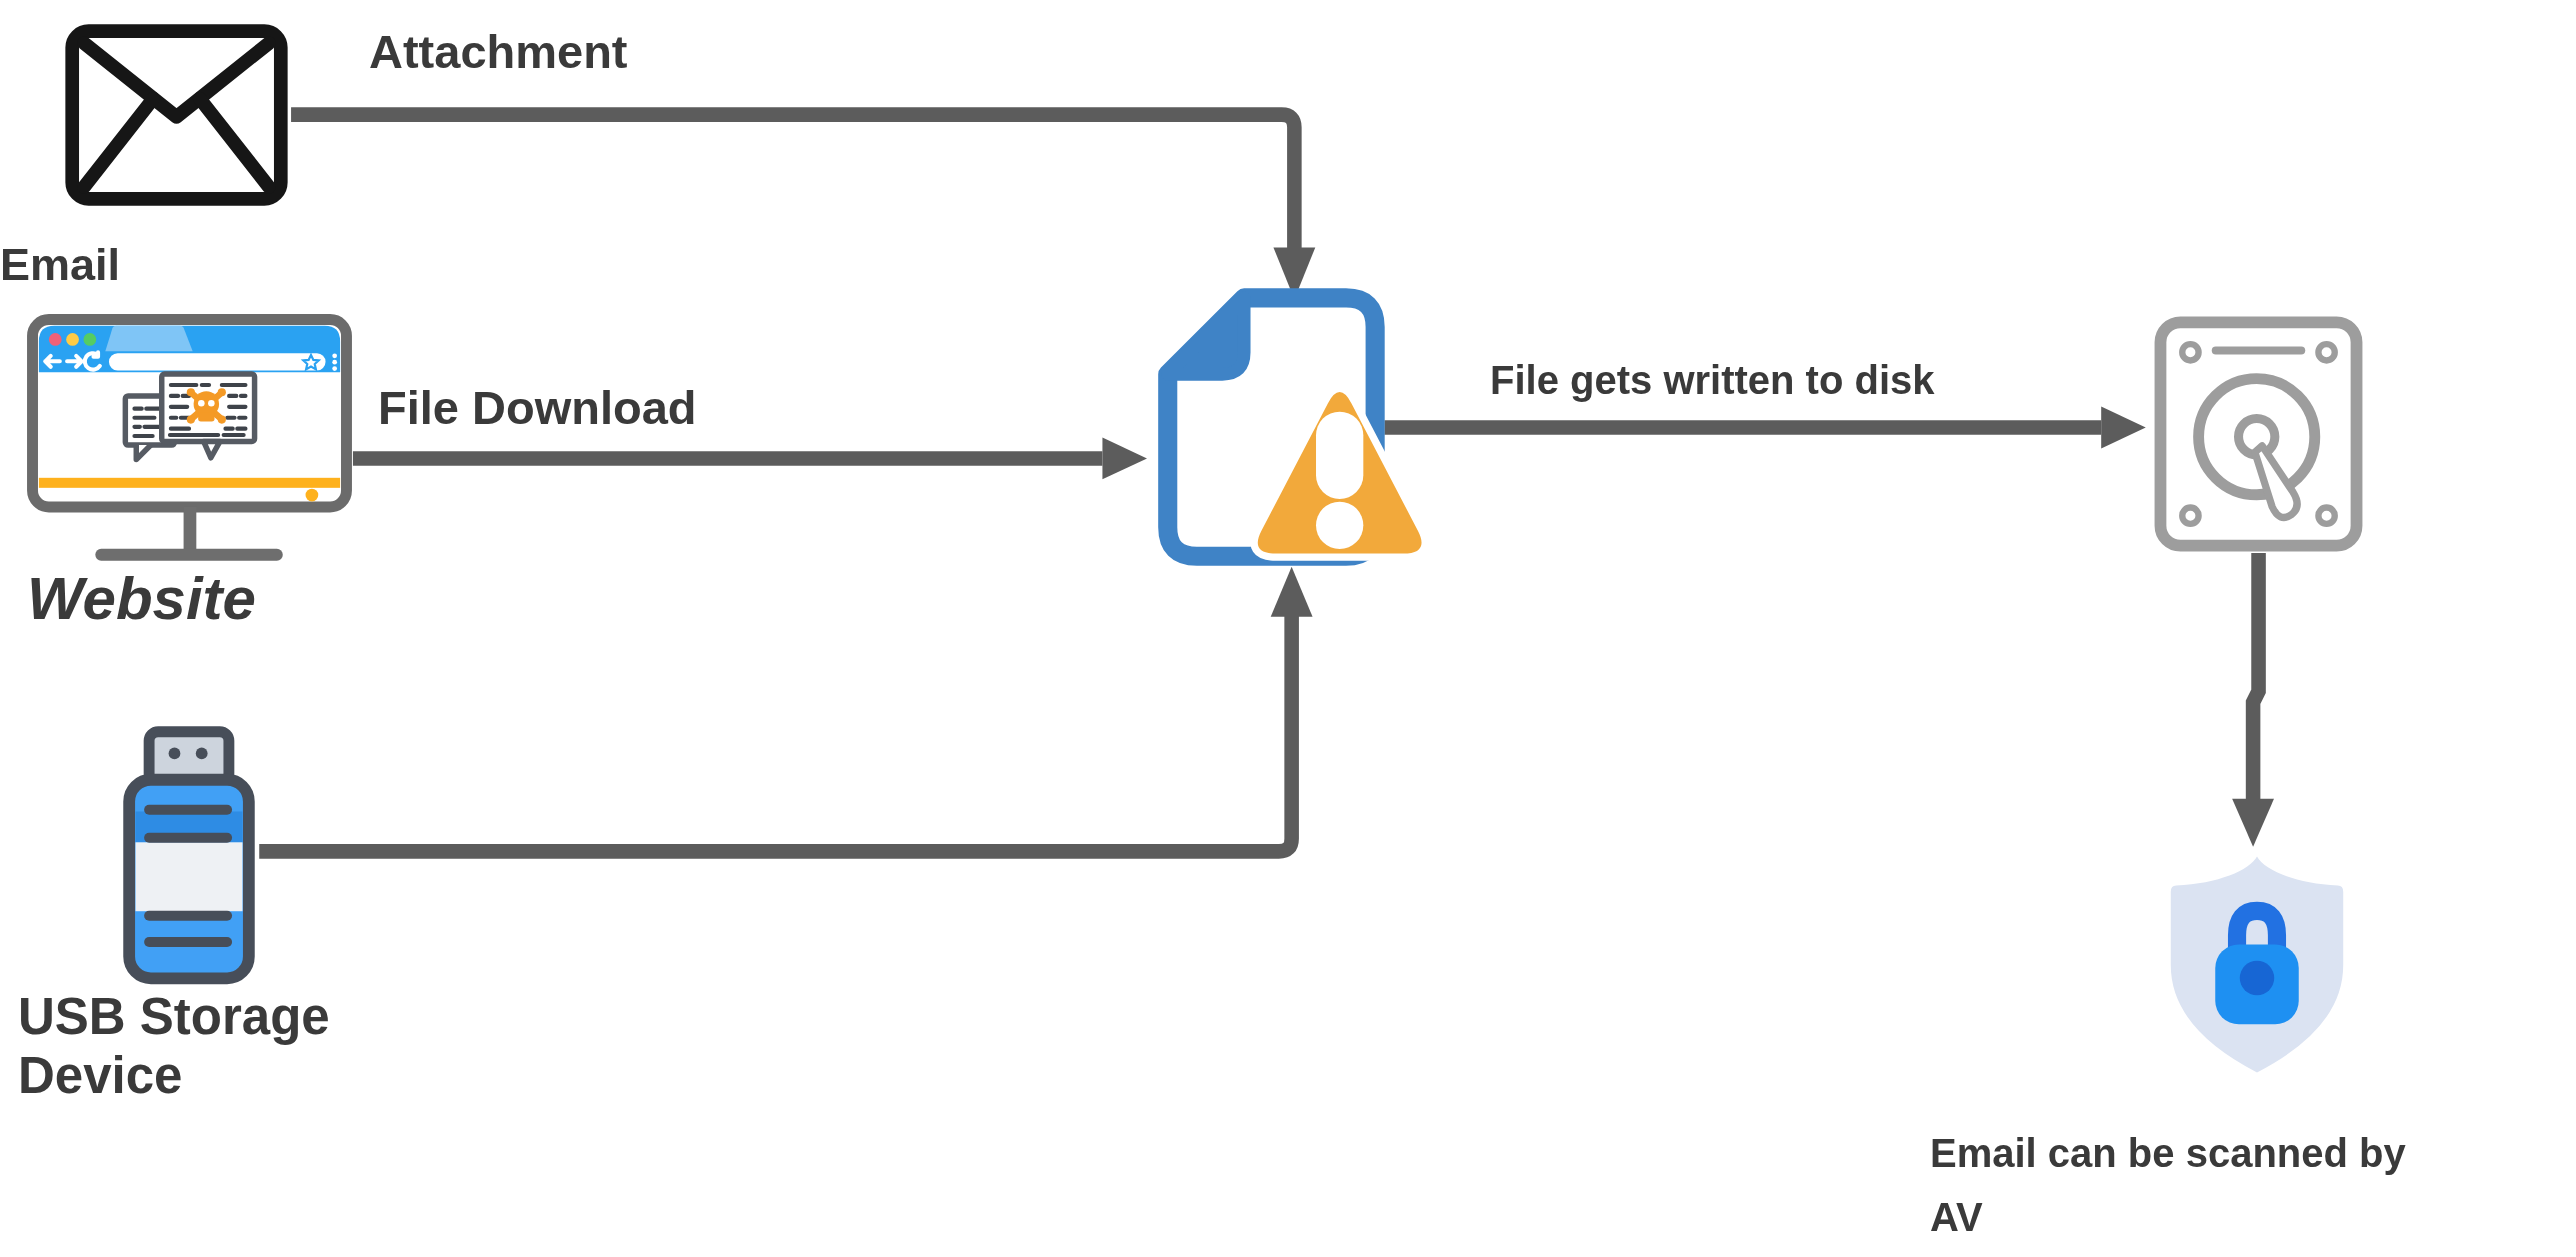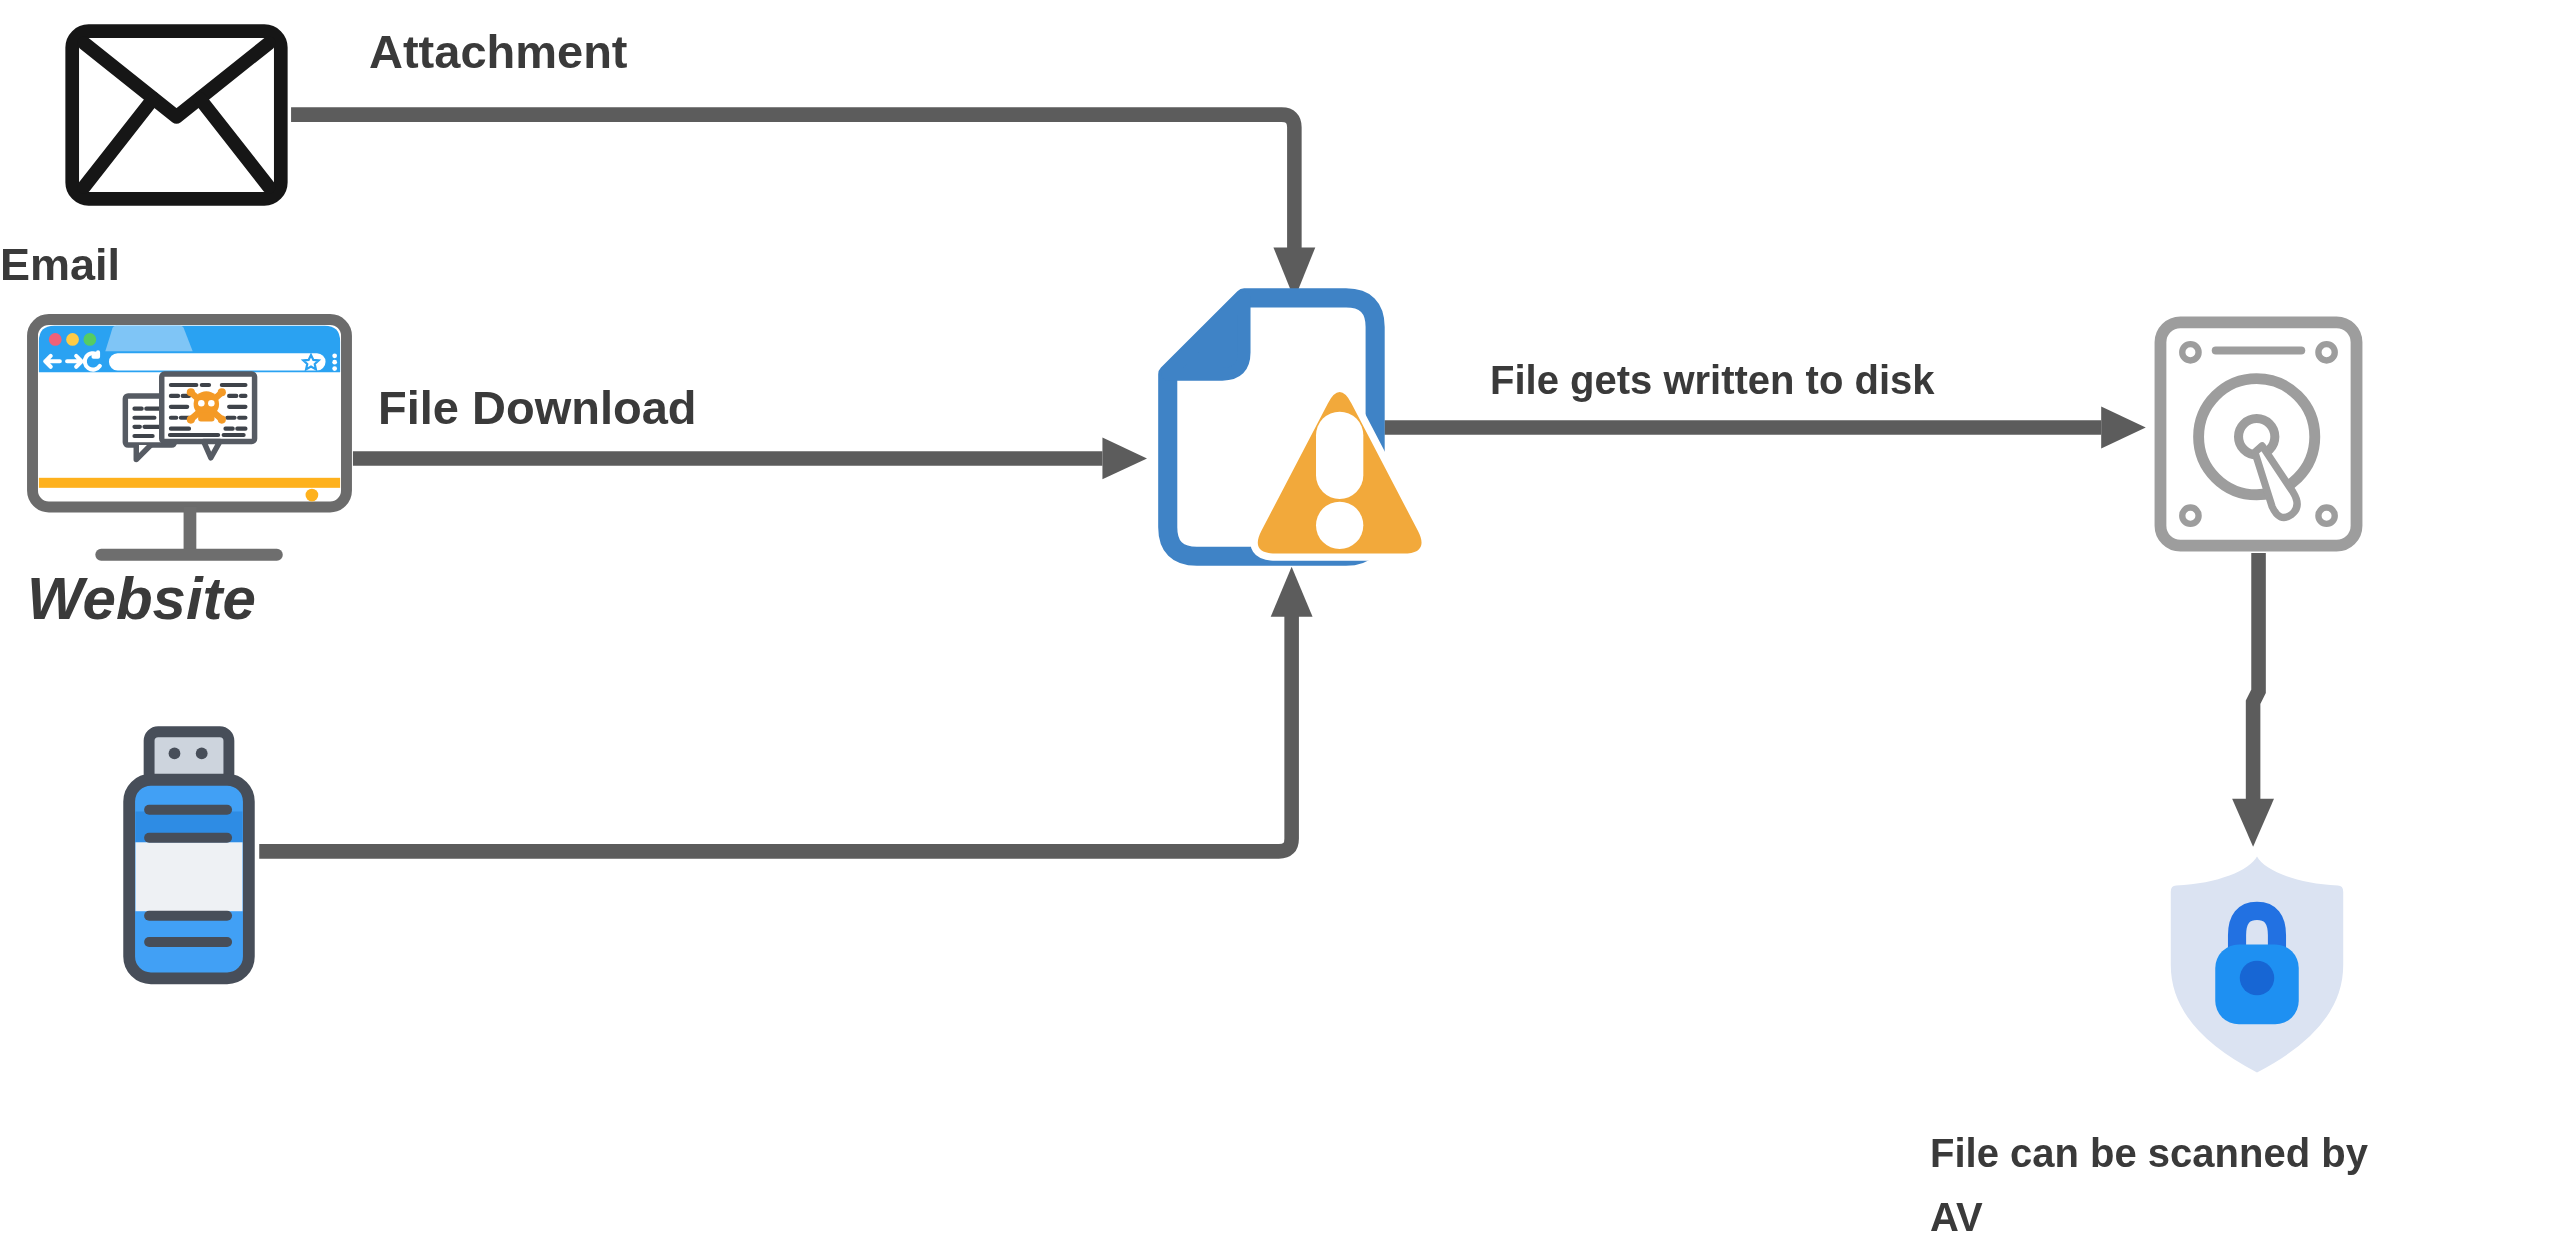--- a/index.html
+++ b/index.html
@@ -126,20 +126,21 @@
     <rect x="9" y="62" width="132" height="219" rx="24" fill="#41a0f5" stroke="#474e59" stroke-width="13"></rect>
     <rect x="16" y="97" width="118" height="34" fill="#2e8ce4"></rect>
     <rect x="16" y="131" width="118" height="76" fill="#eef1f4"></rect>
     <g stroke="#474e59" stroke-width="11" stroke-linecap="round" fill="none">
       <path d="M31 95 H117"></path>
       <path d="M31 126 H117"></path>
       <path d="M31 212 H117"></path>
       <path d="M31 241 H117"></path>
     </g>
   </svg>
+  <div class="lbl" id="lbl-usb">USB Storage Device</div>
 
   <svg class="node-icon" style="left:1155px;top:287px;" width="282" height="282" viewBox="0 0 310 310">
     <path d="M98 12 H210 Q242 12 242 44 V264 Q242 296 210 296 H46 Q14 296 14 264 V96 Z" fill="#ffffff" stroke="#3f83c6" stroke-width="21" stroke-linejoin="round"></path>
     <path d="M14 96 L98 12 V72 Q98 96 74 96 Z" fill="#3f83c6" stroke="#3f83c6" stroke-width="14" stroke-linejoin="round"></path>
     <path d="M190 128 Q203 103 216 128 L289 268 Q302 293 273 293 H133 Q104 293 117 268 Z" fill="#f2a93b" stroke="#ffffff" stroke-width="16" paint-order="stroke" stroke-linejoin="round"></path>
     <rect x="177" y="137" width="52" height="96" rx="26" fill="#ffffff"></rect>
     <circle cx="203" cy="262" r="26" fill="#ffffff"></circle>
   </svg>
 
   <svg class="node-icon" style="left:2154px;top:316px;" width="209" height="236" viewBox="0 0 230 260">
@@ -155,20 +156,20 @@
       <path d="M119 143 L153 194 Q163 210 151 219 Q138 228 130 210 L111 150 Z" fill="#ffffff" stroke-width="8" stroke-linejoin="round"></path>
     </g>
   </svg>
 
   <svg class="node-icon" style="left:2149px;top:850px;" width="216" height="227" viewBox="0 0 238 250">
     <path d="M119 7 C111 22 76 37 30 39 Q24 39 24 46 V127 Q24 196 119 245 Q214 196 214 127 V46 Q214 39 208 39 C162 37 127 22 119 7 Z" fill="#dbe3f2"></path>
     <path d="M97 112 V94 Q97 67 119 67 Q141 67 141 94 V112" stroke="#2271e2" stroke-width="20" fill="none"></path>
     <rect x="73" y="104" width="92" height="88" rx="26" fill="#1e90f2"></rect>
     <circle cx="119" cy="141" r="19" fill="#1766d4"></circle>
   </svg>
-  <div class="lbl" id="lbl-av">File can be scanned by AV</div>
+  <div class="lbl" id="lbl-av">Email can be scanned by AV</div>
 
   <div class="lbl" id="lbl-attachment">Attachment</div>
   <div class="lbl" id="lbl-download">File Download</div>
   <div class="lbl" id="lbl-written">File gets written to disk</div>
 
 </div>
 
 
 </body></html>

